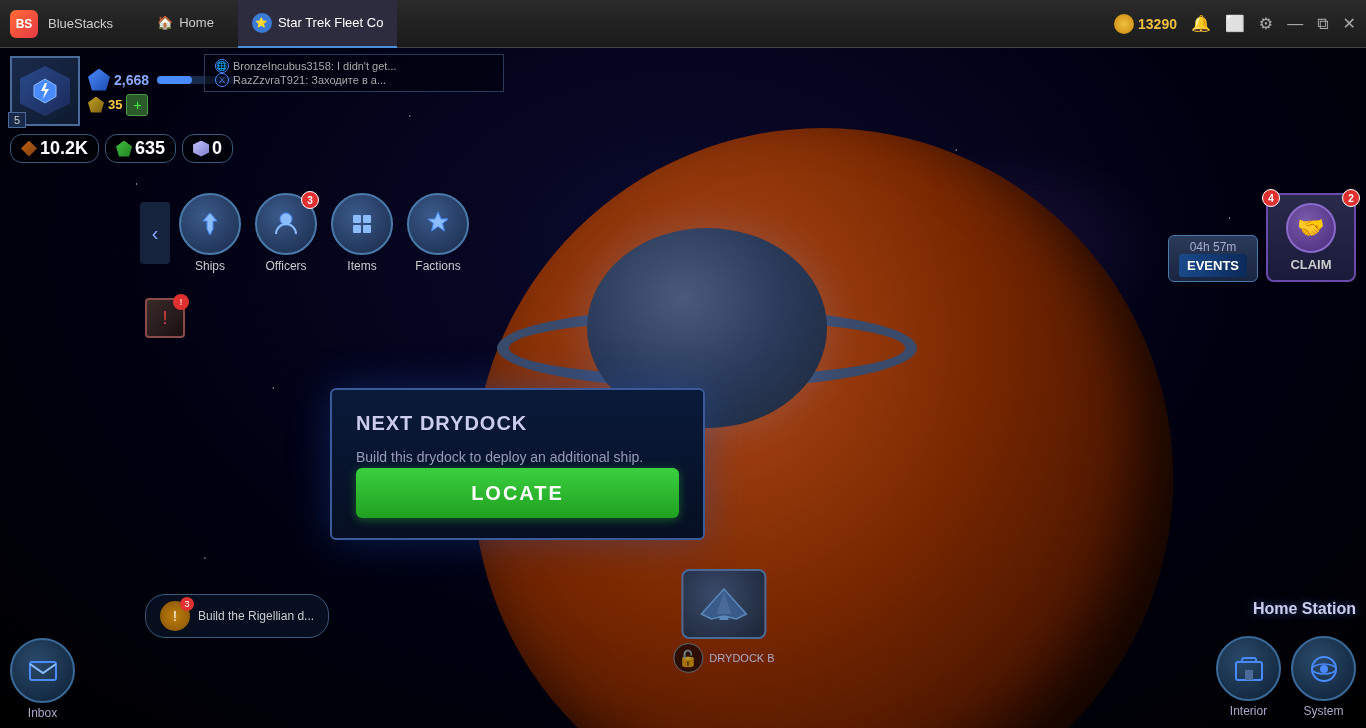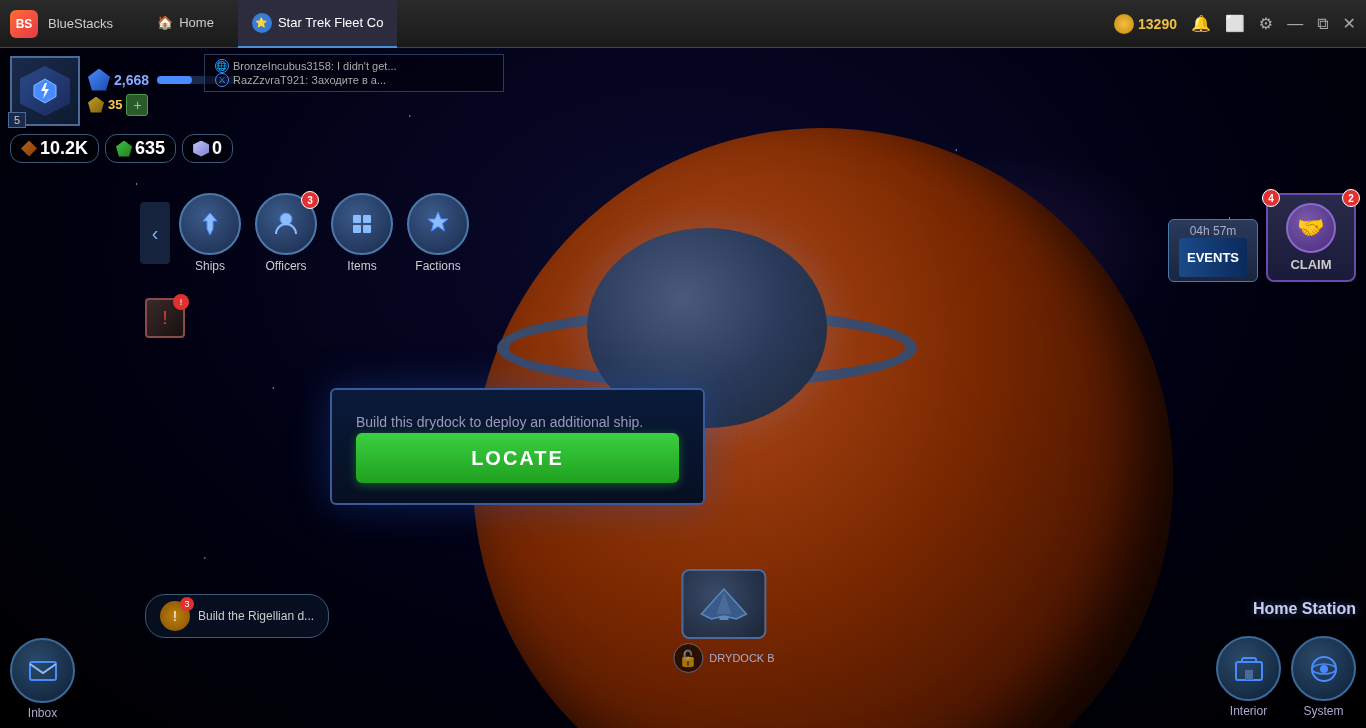--- a/index.html
+++ b/index.html
@@ -292,21 +292,21 @@
       border: 1px solid #4a7aaa;
       border-radius: 6px;
       padding: 4px 10px;
       text-align: center;
       cursor: pointer;
     }
     .events-timer { color: #aac; font-size: 12px; }
     .events-label {
       color: #fff; font-size: 13px; font-weight: bold;
       background: linear-gradient(90deg, #1a4a8a, #0a2a5a);
-      padding: 12px 8px;
+      padding: 4px 8px;
       border-radius: 3px;
     }
 
     .claim-btn {
       width: 90px;
       background: linear-gradient(180deg, #2a2a4a, #1a1a3a);
       border: 2px solid #6a4aaa;
       border-radius: 8px;
       display: flex; flex-direction: column; align-items: center;
       justify-content: center;
@@ -748,20 +748,21 @@
               <ellipse cx="17" cy="17" rx="12" ry="5" stroke="#4a8aff" stroke-width="1.5" fill="none"></ellipse>
             </svg>
           </div>
           <span class="bottom-btn-label">System</span>
         </div>
       </div>
     </div>
 
     <div class="modal-overlay">
       <div class="drydock-modal">
+        <div class="modal-title">NEXT DRYDOCK</div>
         <div class="modal-desc">Build this drydock to deploy an additional ship.</div>
         <div class="locate-btn">LOCATE</div>
       </div>
     </div>
 
   </div>
 
   <div style="position:absolute; bottom:0; left:0; right:0; height:0; z-index:100;"></div>
 
 </div>

